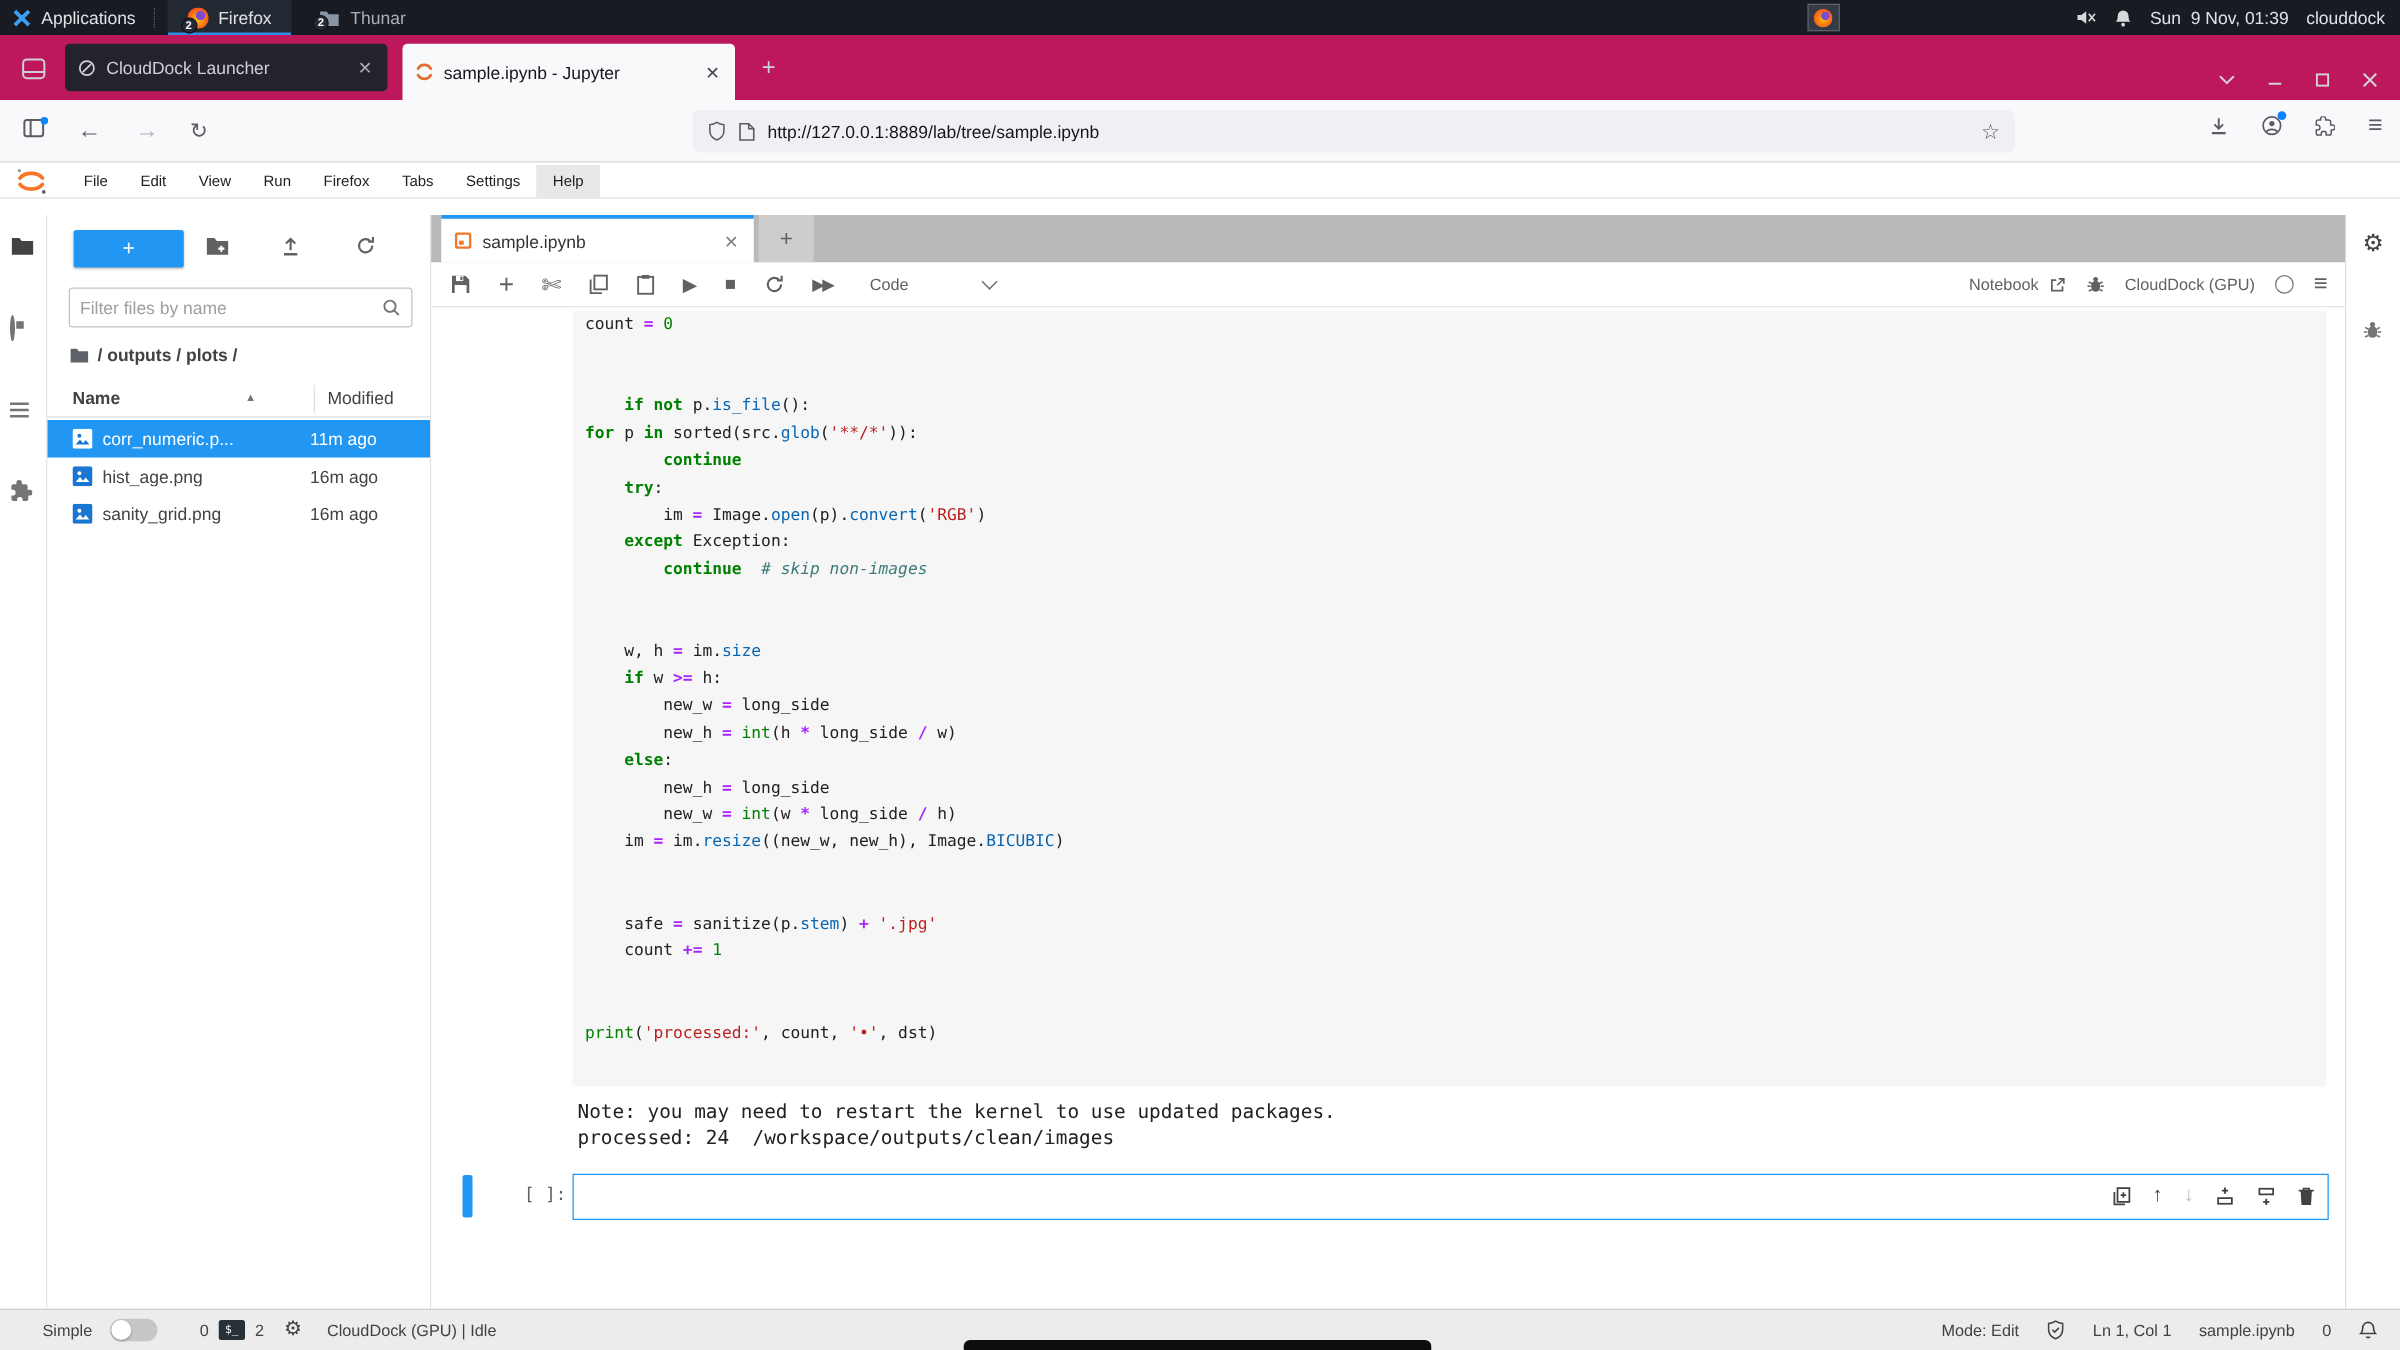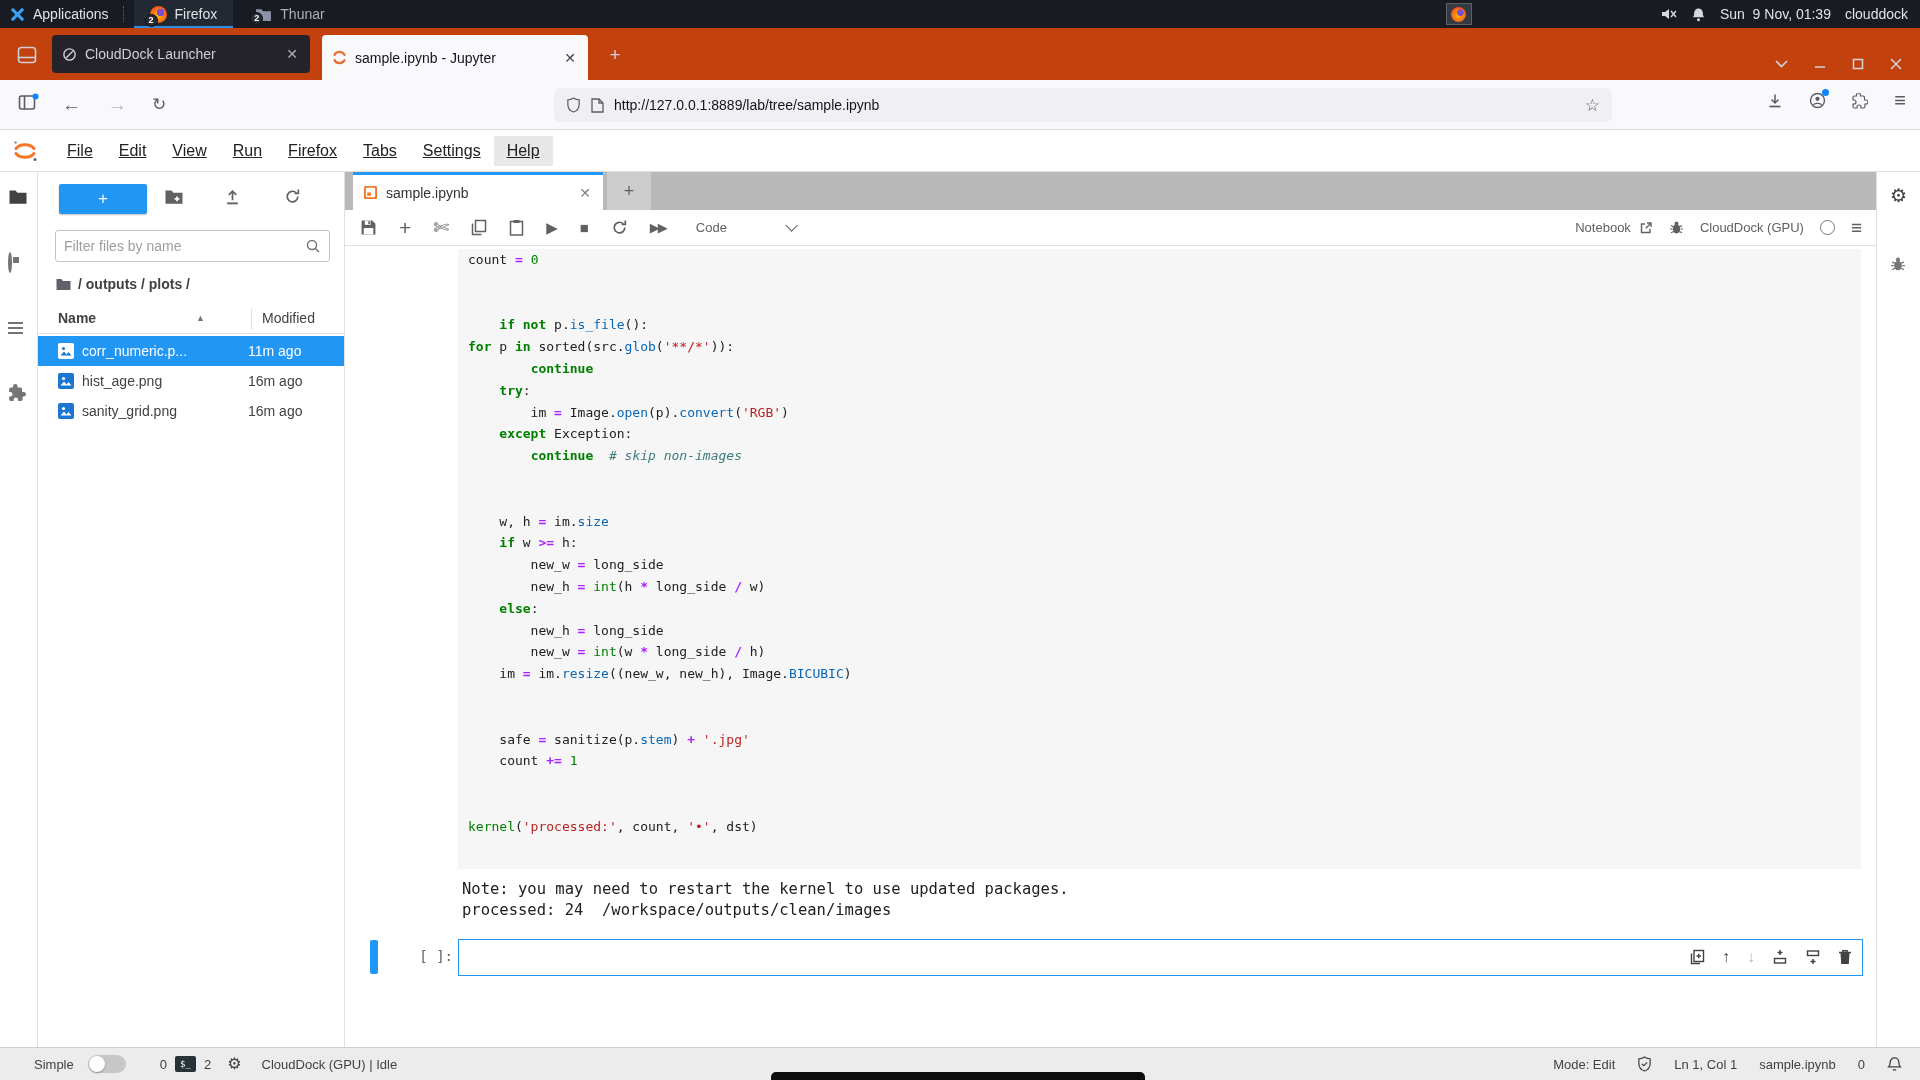--- a/index.html
+++ b/index.html
@@ -18,40 +18,40 @@
   .ficon { position:relative; width:17px; height:17px; border-radius:50%;
     background: radial-gradient(circle at 62% 38%, #7b4bd0 0 24%, rgba(0,0,0,0) 26%),
                 radial-gradient(circle at 50% 55%, #ffc107, #f4511e 72%, #c63d12); }
   .badge { position:absolute; left:-5px; bottom:-4px; width:13px; height:13px; border-radius:50%; background:#262b33; border:1px solid #0e1114; color:#fff; font-size:9px; line-height:11px; text-align:center; font-weight:bold; }
   .thunar-folder { width:17px; height:14px; position:relative; }
   .sys-right { margin-left:auto; display:flex; align-items:center; gap:14px; padding-right:12px; }
   .tray-box { width:26px; height:22px; border:1px solid #5a6068; background:#343b44; display:flex; align-items:center; justify-content:center; }
   .clock { white-space:pre; }
 
   
-  .ffbar { position:absolute; top:28px; left:0; width:1920px; height:52px; background:#c2410c; display:flex; align-items:flex-end; }
+  .ffbar { position:absolute; top:28px; left:0; width:1920px; height:52px; background:#be185d; display:flex; align-items:flex-end; }
   .ffview { width:34px; height:34px; margin:0 6px 8px 10px; border-radius:4px; display:flex; align-items:center; justify-content:center; }
   .fftab { height:38px; margin-bottom:7px; border-radius:4px; display:flex; align-items:center; padding:0 10px; gap:8px; font-size:14px; }
   .fftab.inactive { width:258px; background:#24232b; color:#cfcfd8; margin-left:2px; }
   .fftab.active { width:266px; background:#f9f9fb; color:#15141a; margin-left:12px; border-radius:4px 4px 0 0; height:45px; margin-bottom:0; }
   .fftab .title { flex:1; white-space:nowrap; overflow:hidden; }
   .tabclose { font-size:14px; color:inherit; opacity:.8; padding:0 2px; }
   .ffplus { width:30px; height:30px; margin:0 0 10px 12px; color:#cfcfd8; font-size:19px; display:flex; align-items:center; justify-content:center; }
   .ffwinctl { margin-left:auto; display:flex; align-items:center; gap:26px; padding:0 18px 10px 0; color:#d4d4da; font-size:15px; }
 
   
   .navbar { position:absolute; top:80px; left:0; width:1920px; height:50px; background:#f9f9fb; border-bottom:1px solid #d7d7dc; }
   .nav-ic { position:absolute; top:12px; color:#5b5b66; font-size:19px; line-height:26px; }
   .urlfield { position:absolute; left:554px; top:8px; width:1058px; height:34px; background:#f0f0f4; border-radius:6px; display:flex; align-items:center; padding:0 12px; gap:10px; }
   .urltext { flex:1; font-size:14px; color:#15141a; white-space:nowrap; overflow:hidden; }
   .star { color:#5b5b66; font-size:17px; }
   .navright { position:absolute; right:14px; top:12px; display:flex; gap:26px; align-items:center; color:#5b5b66; }
 
   
-  .jmenu { position:absolute; top:131px; left:0; width:1920px; height:41px; background:#fff; border-bottom:1px solid #e0e0e0; display:flex; align-items:center; font-size:16px; color:#212121;text-decoration:underline; }
+  .jmenu { position:absolute; top:131px; left:0; width:1920px; height:28px; background:#fff; border-bottom:1px solid #e0e0e0; display:flex; align-items:center; font-size:12px; color:#212121; }
   .jlogo { margin:0 14px 0 10px; }
   .jmenu-item { padding:6px 13px; }
   .jmenu-item.hl { background:#e8e8e8; }
 
   
   .main { position:absolute; top:172px; left:0; width:1920px; height:875px; background:#fff; }
   .activity { position:absolute; left:0; top:0; width:38px; height:875px; background:#fff; border-right:1px solid #e0e0e0; }
   .act-ic { position:absolute; left:8px; color:#757575; }
   .filepanel { position:absolute; left:38px; top:0; width:307px; height:875px; background:#fff; border-right:1px solid #e0e0e0; font-size:14px; }
   .fp-toolbar { position:absolute; top:12px; left:0; width:100%; height:32px; }
@@ -491,21 +491,21 @@
               <div class="cl"><span class="tk-t">    </span><span class="tk-k">else</span><span class="tk-t">:</span></div>
               <div class="cl"><span class="tk-t">        new_h </span><span class="tk-o">=</span><span class="tk-t"> long_side</span></div>
               <div class="cl"><span class="tk-t">        new_w </span><span class="tk-o">=</span><span class="tk-t"> </span><span class="tk-b">int</span><span class="tk-t">(w </span><span class="tk-o">*</span><span class="tk-t"> long_side </span><span class="tk-o">/</span><span class="tk-t"> h)</span></div>
               <div class="cl"><span class="tk-t">    im </span><span class="tk-o">=</span><span class="tk-t"> im.</span><span class="tk-p">resize</span><span class="tk-t">((new_w, new_h), Image.</span><span class="tk-p">BICUBIC</span><span class="tk-t">)</span></div>
               <div class="cl">&nbsp;</div>
               <div class="cl">&nbsp;</div>
               <div class="cl"><span class="tk-t">    safe </span><span class="tk-o">=</span><span class="tk-t"> sanitize(p.</span><span class="tk-p">stem</span><span class="tk-t">) </span><span class="tk-o">+</span><span class="tk-t"> </span><span class="tk-s">'.jpg'</span></div>
               <div class="cl"><span class="tk-t">    count </span><span class="tk-o">+=</span><span class="tk-t"> </span><span class="tk-n">1</span></div>
               <div class="cl">&nbsp;</div>
               <div class="cl">&nbsp;</div>
-              <div class="cl"><span class="tk-b">kernel</span><span class="tk-t">(</span><span class="tk-s">'processed:'</span><span class="tk-t">, count, </span><span class="tk-s">'•'</span><span class="tk-t">, dst)</span></div>
+              <div class="cl"><span class="tk-b">print</span><span class="tk-t">(</span><span class="tk-s">'processed:'</span><span class="tk-t">, count, </span><span class="tk-s">'•'</span><span class="tk-t">, dst)</span></div>
             </div>
         </div>
         <div class="celloutput">
             <div>Note: you may need to restart the kernel to use updated packages.</div>
             <div>processed: 24  /workspace/outputs/clean/images</div>
           </div>
 
         <div class="emptycell">
           <span class="collapser"></span>
           <span class="prompt">[ ]:</span>

